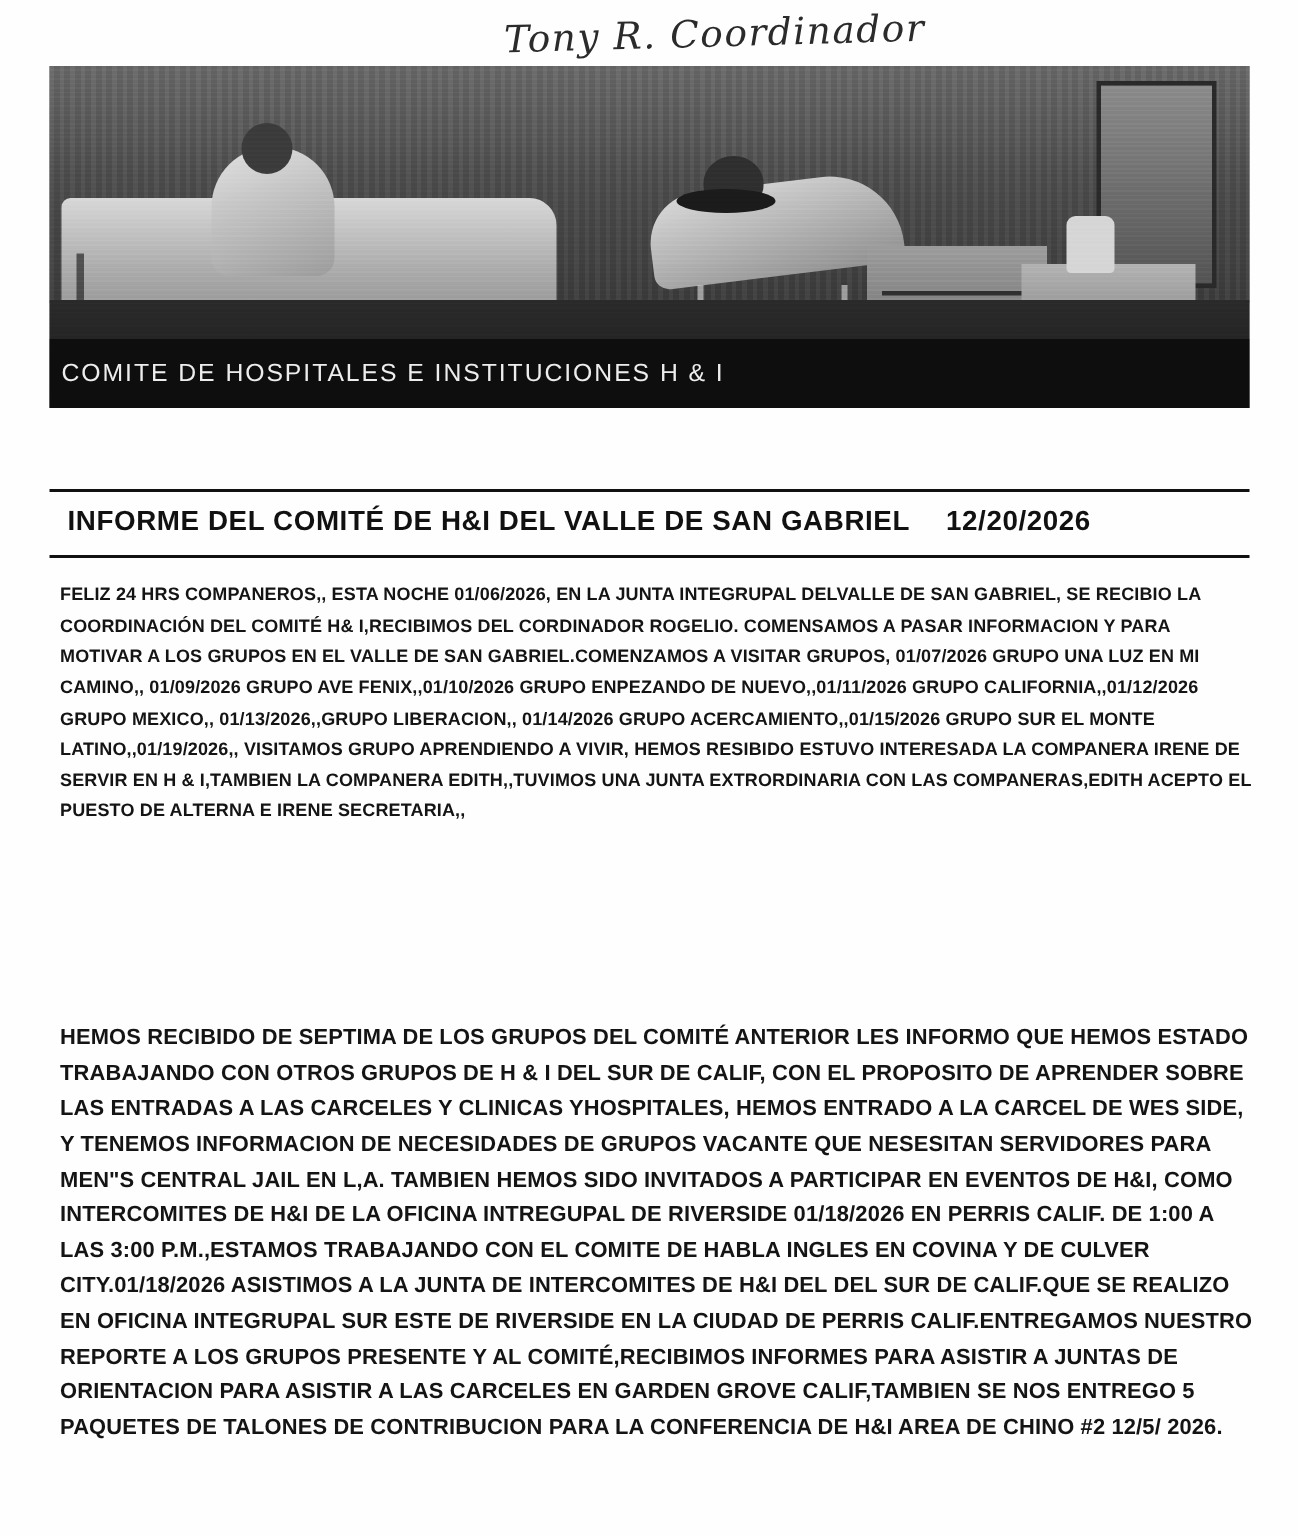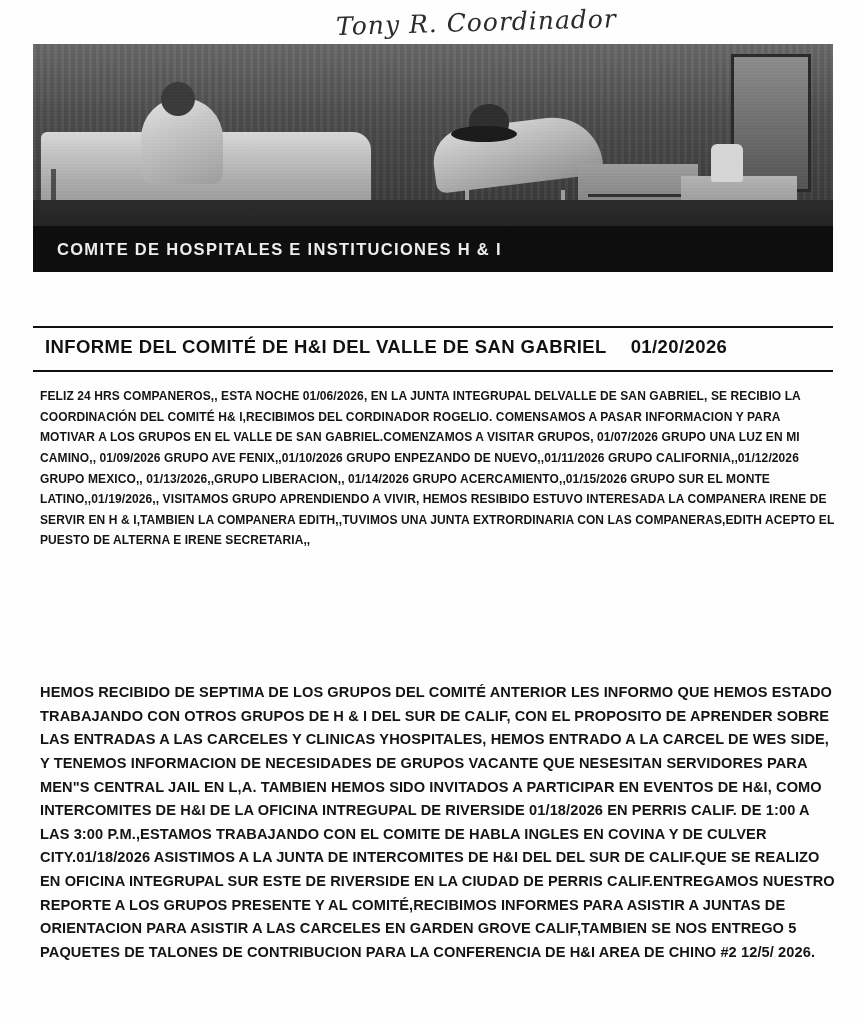--- a/index.html
+++ b/index.html
@@ -156,23 +156,22 @@
   .banner-caption {
     position: absolute;
     left: 0; right: 0; bottom: 0;
     height: 46px;
     background: #0e0e0e;
     color: #ededed;
     font-size: 16.5px;
     letter-spacing: 1.3px;
     display: flex;
     align-items: center;
-    padding-left: 24px;
+    padding-left: 8px;
     box-sizing: border-box;
-    font-weight: bold;
   }
 
   
   .rule {
     position: absolute;
     left: 33px;
     width: 800px;
     height: 2px;
     background: #111;
   }
@@ -236,21 +235,21 @@
       <div class="art-lamp"></div>
       <div class="art-floor"></div>
       <div class="art-grain"></div>
     </div>
     <div class="banner-caption">COMITE DE HOSPITALES  E INSTITUCIONES  H &amp; I</div>
   </div>
 
   <div class="rule r1"></div>
 
   <div class="report-title">
-    <span>INFORME DEL COMITÉ DE H&amp;I DEL VALLE DE SAN GABRIEL</span><span class="date">01/20/2026</span>
+    <span>INFORME DEL COMITÉ DE H&amp;I DEL VALLE DE SAN GABRIEL</span><span class="date">12/20/2026</span>
   </div>
 
   <div class="rule r2"></div>
 
   <div class="body-block para-1">FELIZ 24 HRS COMPANEROS,, ESTA NOCHE 01/06/2026, EN LA JUNTA INTEGRUPAL DELVALLE DE SAN GABRIEL, SE RECIBIO LA COORDINACIÓN DEL COMITÉ H&amp; I,RECIBIMOS          DEL CORDINADOR ROGELIO. COMENSAMOS A PASAR INFORMACION Y PARA MOTIVAR A LOS GRUPOS EN EL VALLE DE SAN GABRIEL.COMENZAMOS A VISITAR GRUPOS, 01/07/2026 GRUPO UNA LUZ EN MI CAMINO,, 01/09/2026 GRUPO AVE FENIX,,01/10/2026 GRUPO ENPEZANDO DE NUEVO,,01/11/2026 GRUPO CALIFORNIA,,01/12/2026 GRUPO MEXICO,, 01/13/2026,,GRUPO LIBERACION,, 01/14/2026  GRUPO ACERCAMIENTO,,01/15/2026 GRUPO SUR EL MONTE LATINO,,01/19/2026,, VISITAMOS GRUPO APRENDIENDO A VIVIR, HEMOS RESIBIDO                    ESTUVO INTERESADA LA COMPANERA IRENE DE SERVIR EN H &amp; I,TAMBIEN LA COMPANERA EDITH,,TUVIMOS UNA JUNTA EXTRORDINARIA CON LAS COMPANERAS,EDITH ACEPTO EL PUESTO DE ALTERNA E IRENE SECRETARIA,,</div>
 
   <div class="body-block para-2">HEMOS RECIBIDO DE SEPTIMA DE LOS GRUPOS                                        DEL COMITÉ ANTERIOR                      LES INFORMO QUE HEMOS ESTADO TRABAJANDO CON OTROS GRUPOS DE H &amp; I DEL SUR DE CALIF, CON EL PROPOSITO DE APRENDER SOBRE LAS ENTRADAS A LAS CARCELES Y CLINICAS YHOSPITALES, HEMOS ENTRADO A LA CARCEL DE WES SIDE, Y TENEMOS INFORMACION DE NECESIDADES DE GRUPOS VACANTE QUE NESESITAN SERVIDORES PARA MEN"S CENTRAL JAIL EN L,A. TAMBIEN HEMOS SIDO INVITADOS A PARTICIPAR EN EVENTOS DE H&amp;I, COMO INTERCOMITES DE H&amp;I DE LA OFICINA INTREGUPAL DE RIVERSIDE 01/18/2026 EN PERRIS CALIF. DE 1:00 A LAS 3:00 P.M.,ESTAMOS TRABAJANDO CON EL COMITE DE HABLA INGLES EN COVINA Y DE CULVER CITY.01/18/2026 ASISTIMOS A LA JUNTA DE INTERCOMITES DE H&amp;I DEL DEL SUR DE CALIF.QUE SE REALIZO EN OFICINA INTEGRUPAL SUR ESTE DE RIVERSIDE EN LA CIUDAD DE PERRIS CALIF.ENTREGAMOS NUESTRO REPORTE A LOS GRUPOS PRESENTE Y AL COMITÉ,RECIBIMOS INFORMES PARA ASISTIR A JUNTAS DE ORIENTACION PARA ASISTIR A LAS CARCELES EN GARDEN GROVE CALIF,TAMBIEN SE NOS ENTREGO 5 PAQUETES DE TALONES DE CONTRIBUCION PARA LA CONFERENCIA DE H&amp;I AREA DE CHINO #2 12/5/ 2026.</div>
 
 </div>
 

